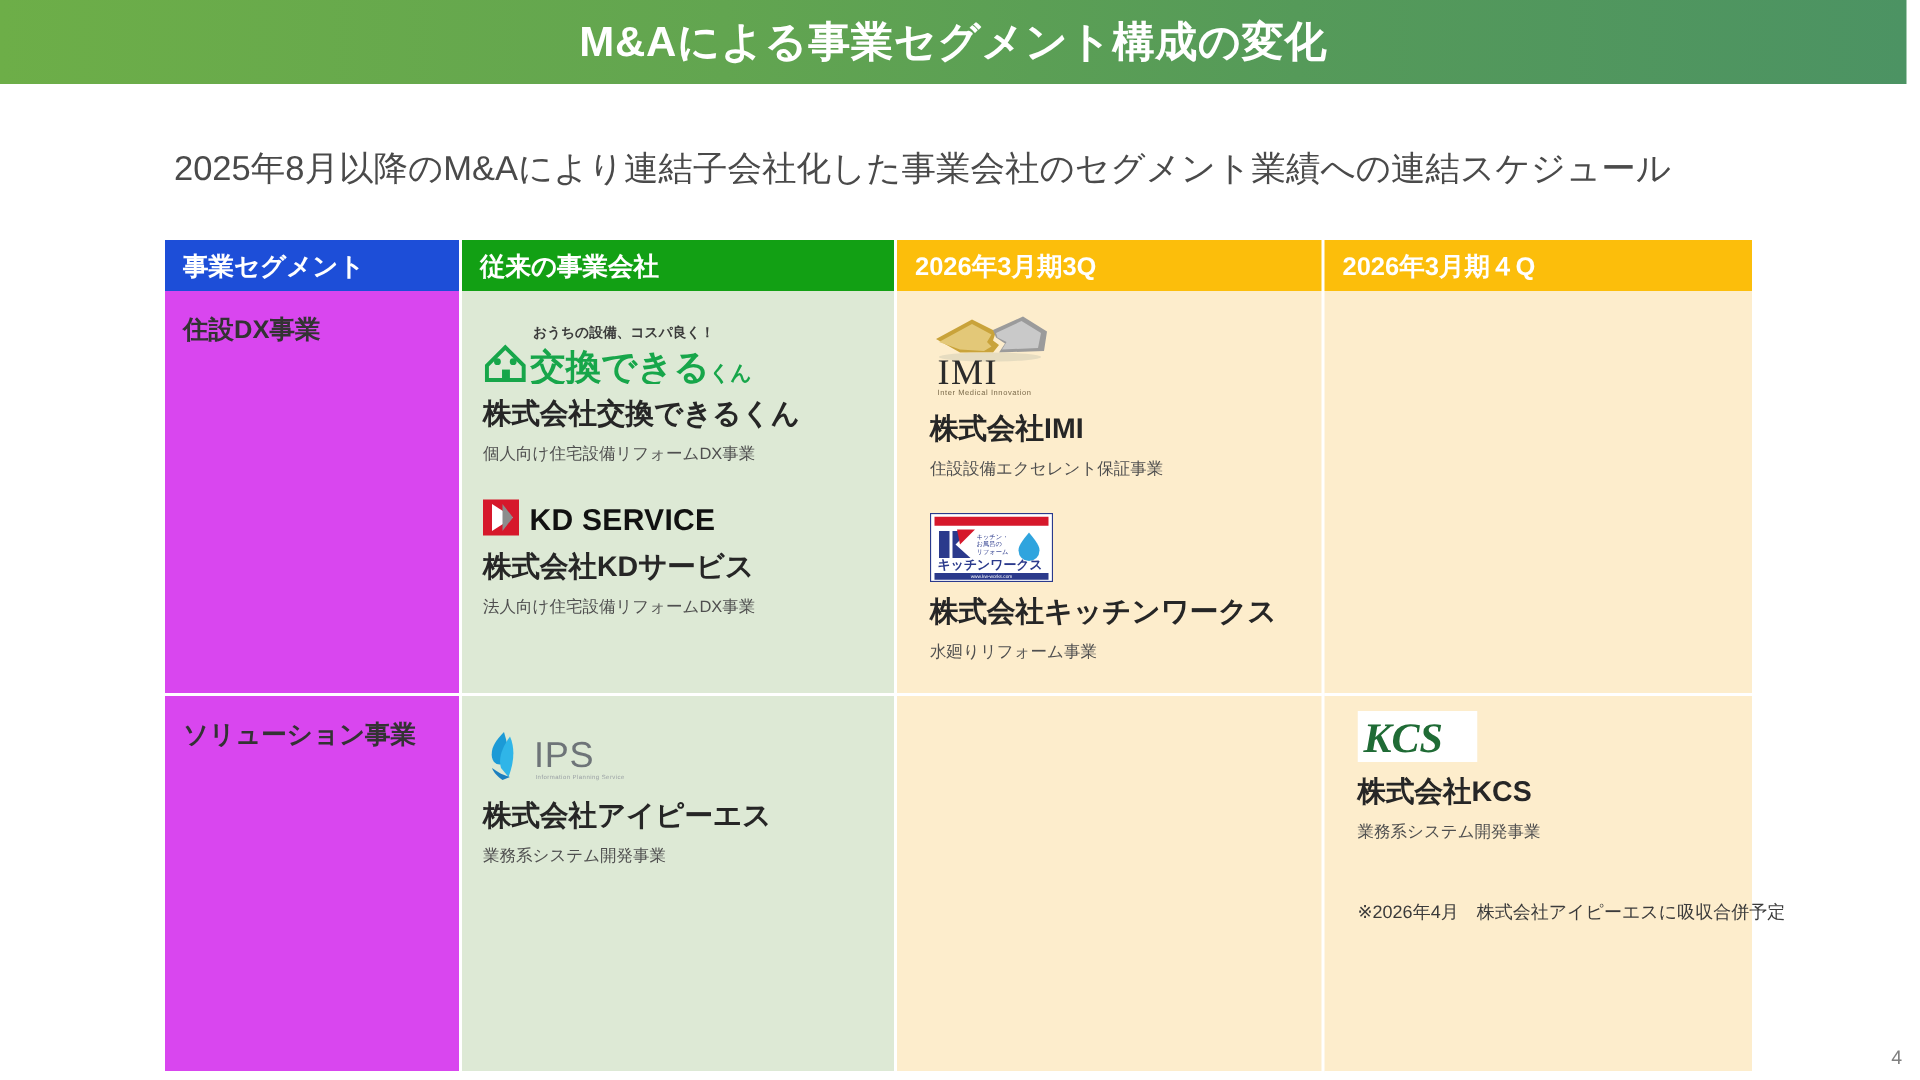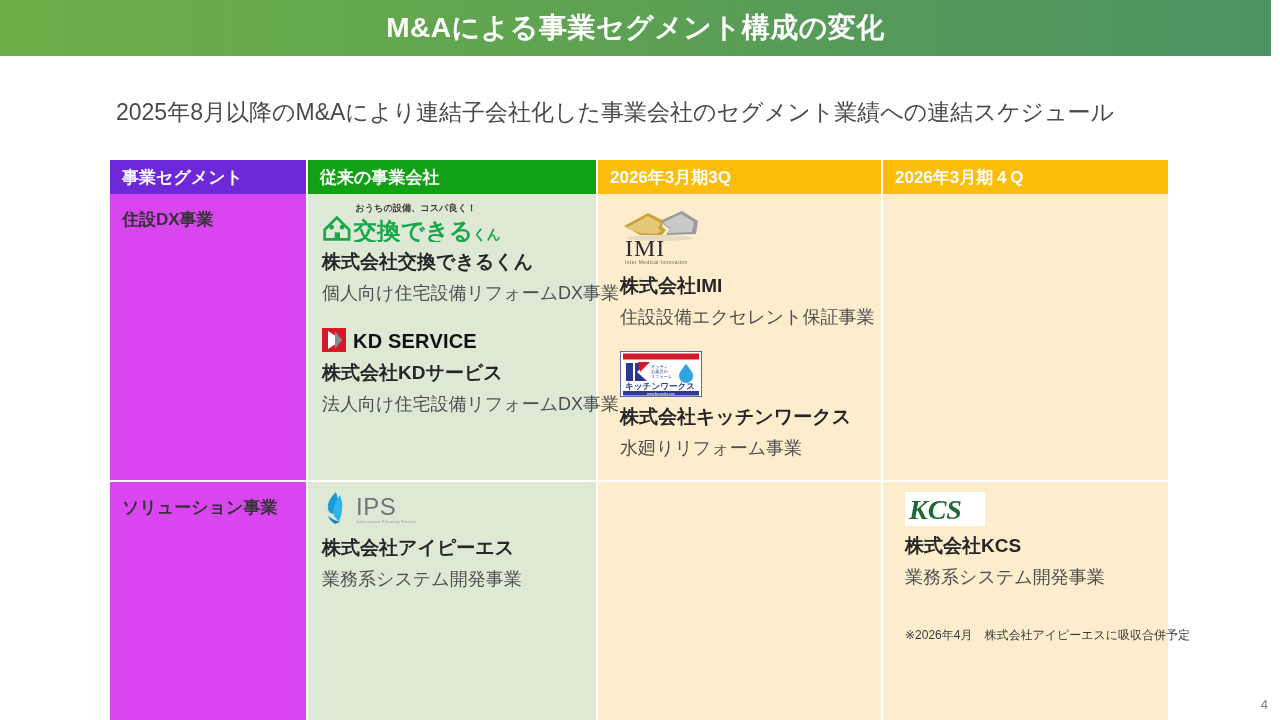--- a/index.html
+++ b/index.html
@@ -39,44 +39,44 @@
   .table col.c1{width:290px;}
   .table col.c2{width:285px;}
   .table col.c3{width:286px;}
 
   .table th{
     height:34px;padding:0 0 0 12px;text-align:left;vertical-align:middle;
     color:#ffffff;font-size:17px;font-weight:bold;
     border-right:2px solid #ffffff;white-space:nowrap;
   }
   .table th:last-child{border-right:none;}
-  th.h-seg{background:#6d28d9;}
+  th.h-seg{background:#1d4ed8;}
   th.h-old{background:#12A014;}
   th.h-q3 ,th.h-q4{background:#FCBE0B;}
 
   .table td{
     vertical-align:top;padding:0;
     border-right:2px solid #ffffff;
     border-bottom:2px solid #ffffff;
   }
   .table td:last-child{border-right:none;}
   td.c-seg{background:#d946ef;padding:14px 0 0 12px;}
-  td.c-green{background:#DDE9D5;padding:6px 0 14px 14px;}
+  td.c-green{background:#DDE9D5;padding:20px 0 14px 14px;}
   td.c-orange{background:#FDEDCC;padding:10px 0 14px 22px;}
 
   .seg-label{font-size:17px;font-weight:bold;color:#333;white-space:nowrap;}
 
   .row1{height:246px;}
   .row2{height:252px;}
 
   
   .company{margin-bottom:6px;}
   .company.second{margin-top:22px;}
   .co-name{font-size:19px;font-weight:bold;color:#262626;margin-top:7px;white-space:nowrap;}
-  .co-desc{font-size:18px;color:#4f4f4f;margin-top:6px;white-space:nowrap;}
+  .co-desc{font-size:11px;color:#4f4f4f;margin-top:6px;white-space:nowrap;}
   .co-note{font-size:12px;color:#3b3b3b;margin-top:38px;white-space:nowrap;}
 
   
   .logo{display:block;}
 
   .logo-kdk{height:42px;}
   .logo-kds{height:26px;margin-top:4px;}
   .logo-imi{height:62px;}
   .logo-kw{height:46px;}
   .logo-ips{height:40px;}

